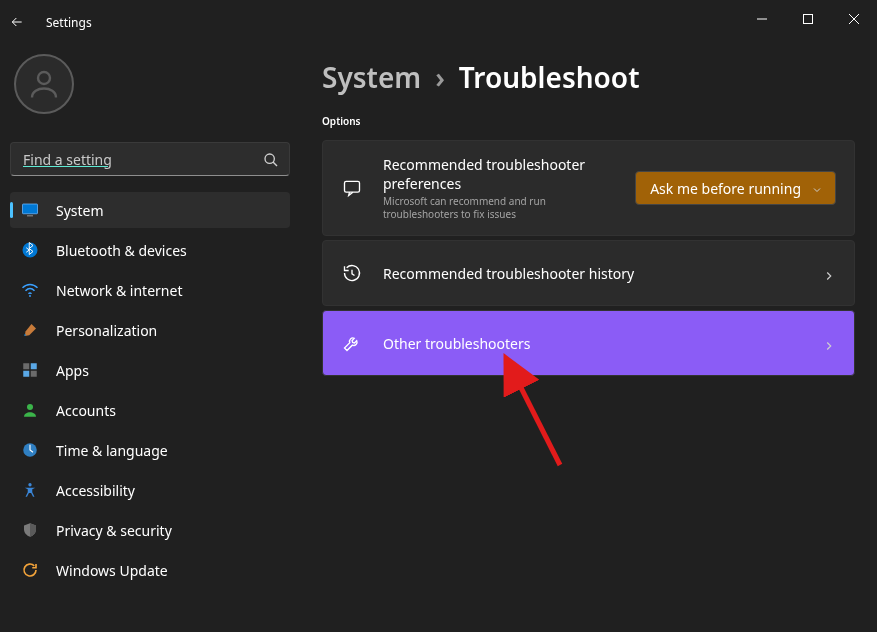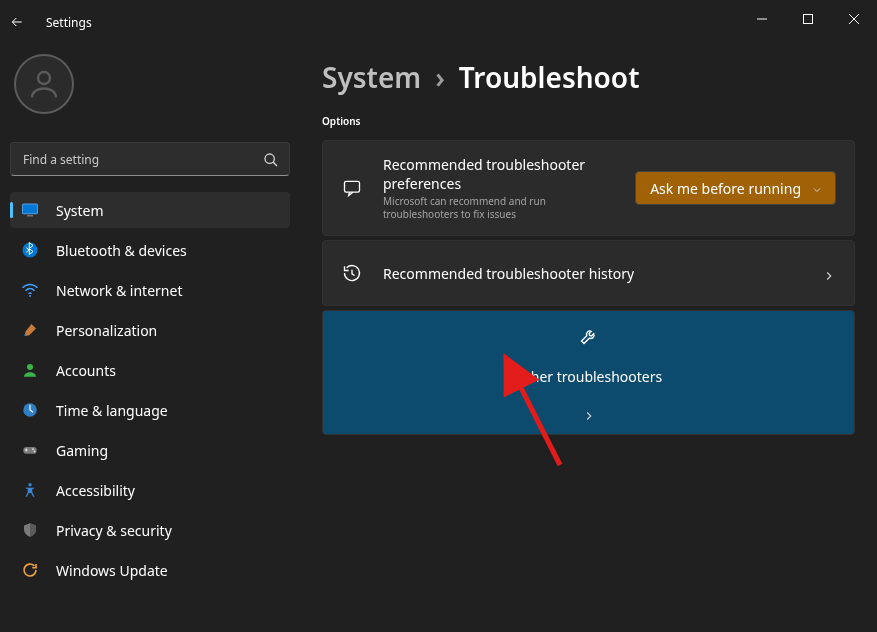--- a/index.html
+++ b/index.html
@@ -58,21 +58,21 @@
     height: 34px;
     background: #2d2d2d;
     border: 1px solid #3a3a3a;
     border-bottom: 1px solid #8e8e8e;
     border-radius: 4px;
     display: flex; align-items: center;
     padding: 0 10px 0 12px;
   }
   .search input {
     flex: 1; background: transparent; border: none; outline: none;
-    color: #5eead4; font-size: 12px;
+    color: #5eead4; font-size: 14px; text-decoration: underline;
   }
   .search input::placeholder { color: #c9c9c9; }
   .search .search-icon { color: #d0d0d0; width: 16px; height: 16px; }
   .nav {
     margin-top: 16px;
   }
   .nav-item {
     height: 36px;
     border-radius: 4px;
     display: flex; align-items: center;
@@ -119,21 +119,21 @@
   .card {
     background: #2b2b2b;
     border: 1px solid #323232;
     border-radius: 4px;
     min-height: 66px;
     display: flex; align-items: center;
     padding: 14px 18px;
     gap: 20px;
     cursor: pointer;
   }
-  .card.hover { background: #0c4a6e; flex-direction: column; }
+  .card.hover { background: #8b5cf6; }
   .card-icon {
     width: 22px; height: 22px; color: #ffffff; flex-shrink:0;
     display:flex;align-items:center;justify-content:center;
   }
   .card-text { flex: 1; display: flex; flex-direction: column; }
   .card-title { font-size: 14px; color: #ffffff; }
   .card-sub { font-size: 10px; color: #a4a4a4; line-height: 1.3; margin-top: 2px; }
   .dropdown {
     background: #a16207;
     border: 1px solid #454545;
@@ -233,45 +233,45 @@
           <svg width="18" height="18" viewBox="0 0 24 24">
               <path d="M14 4l6 6-9 9-6 1 1-6z" fill="#c77b3a"></path>
               <path d="M4 20l3-1-2-2z" fill="#0078d4"></path>
             </svg>
         </span>
         <span>Personalization</span>
       </div>
       <div class="nav-item">
         <span class="nav-icon">
           <svg width="18" height="18" viewBox="0 0 24 24">
+              <rect x="3" y="3" width="8" height="8" fill="#6b6b6b"></rect>
+              <rect x="13" y="3" width="8" height="8" fill="#5aa8e6"></rect>
+              <rect x="3" y="13" width="8" height="8" fill="#5aa8e6"></rect>
+              <rect x="13" y="13" width="8" height="8" fill="#6b6b6b"></rect>
+            </svg>
+        </span>
+        <span>Apps</span>
+      </div>
+      <div class="nav-item">
+        <span class="nav-icon">
+          <svg width="18" height="18" viewBox="0 0 24 24">
               <circle cx="12" cy="8" r="4" fill="#3bb44a"></circle>
               <path d="M4 21c0-4 4-6 8-6s8 2 8 6z" fill="#3bb44a"></path>
             </svg>
         </span>
         <span>Accounts</span>
       </div>
       <div class="nav-item">
         <span class="nav-icon">
           <svg width="18" height="18" viewBox="0 0 24 24">
               <circle cx="12" cy="12" r="9" fill="#2f7fc2"></circle>
               <path d="M12 5v7l4 3" stroke="#fff" stroke-width="1.5" fill="none"></path>
             </svg>
         </span>
         <span>Time &amp; language</span>
-      </div>
-      <div class="nav-item">
-        <span class="nav-icon">
-          <svg width="18" height="18" viewBox="0 0 24 24">
-              <rect x="3" y="8" width="18" height="9" rx="4.5" fill="#7a7a7a"></rect>
-              <circle cx="16" cy="11" r="1.2" fill="#ddd"></circle>
-              <circle cx="18" cy="14" r="1.2" fill="#ddd"></circle>
-              <path d="M7 10v4M5 12h4" stroke="#ddd" stroke-width="1.5"></path>
-            </svg>
-        </span>
-        <span>Gaming</span>
       </div>
       <div class="nav-item">
         <span class="nav-icon">
           <svg width="18" height="18" viewBox="0 0 24 24">
               <circle cx="12" cy="5" r="2.2" fill="#3a86d8"></circle>
               <path d="M5 9h14l-4 2v4l3 6h-2l-2.5-5h-3L8 21H6l3-6v-4z" fill="#3a86d8"></path>
             </svg>
         </span>
         <span>Accessibility</span>
       </div>

